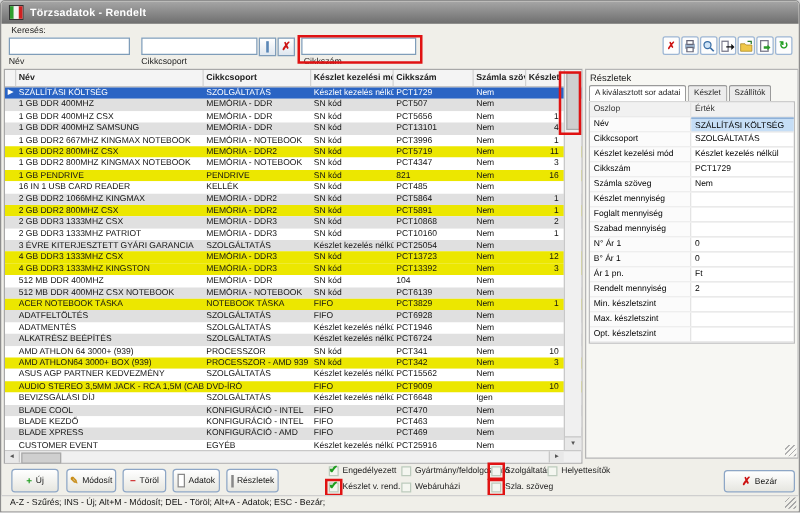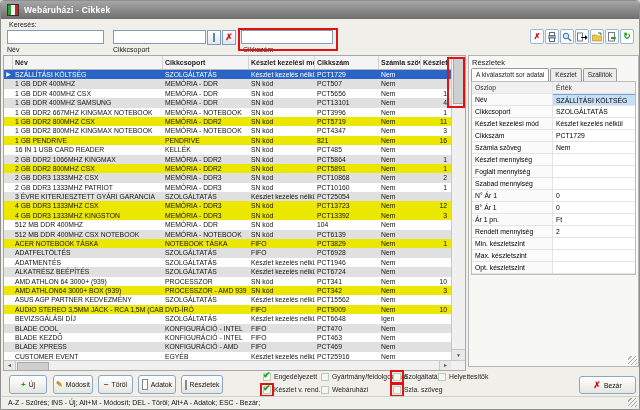--- a/index.html
+++ b/index.html
@@ -103,21 +103,21 @@
 <body>
 
 <div class="window">
 
   <div class="titlebar">
     <span class="titleicon">
         <i class="ti-g"></i>
         <i class="ti-w"></i>
         <i class="ti-r"></i>
       </span>
-    <span class="titletext">Webáruházi - Cikkek</span>
+    <span class="titletext">Törzsadatok - Rendelt</span>
   </div>
 
   <div class="lbl" style="left:8px;top:20px;">Keresés:</div>
 
   <input class="inp" style="left: 6px; top: 29px; width: 97px;">
   <input class="inp" style="left: 112px; top: 29px; width: 93px;">
   <button class="smallbtn" style="left:206px;top:29px;">
     <span class="lookup-glyph"></span>
   </button>
   <button class="smallbtn" style="left:221px;top:29px;">

